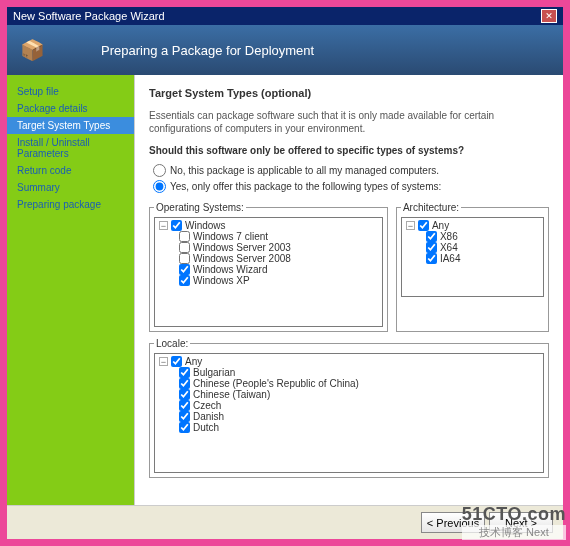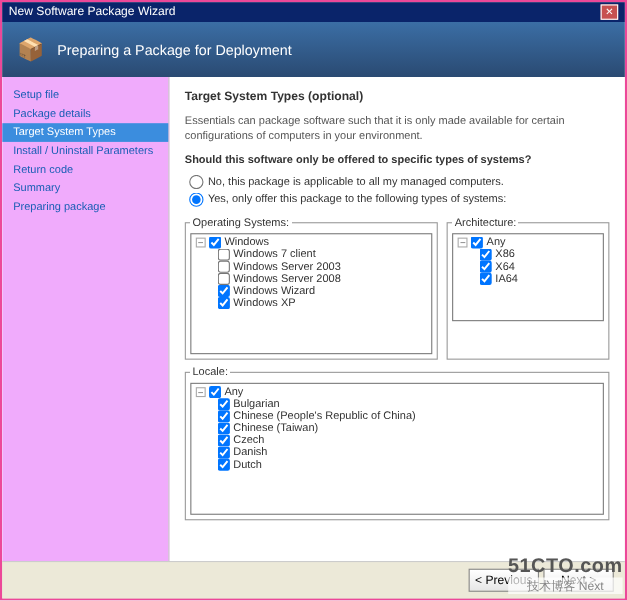--- a/index.html
+++ b/index.html
@@ -6,21 +6,21 @@
     body {
       font-family: "Segoe UI", Tahoma, sans-serif;
       font-size: 11px;
       background: #fff;
       width: 570px;
       height: 546px;
       overflow: hidden;
       position: relative;
     }
     .window {
-      border: 2px solid #ec4899;
+      border: 7px solid #ec4899;
       height: 100%;
       display: flex;
       flex-direction: column;
       background: #ece9d8;
     }
     .titlebar {
       background: #0a246a;
       color: #fff;
       padding: 2px 6px;
       height: 18px;
@@ -45,32 +45,32 @@
       height: 50px;
       display: flex;
       align-items: center;
       gap: 10px;
     }
     .banner-icon {
       width: 28px; height: 28px;
       display:flex;align-items:center;justify-content:center;
       font-size: 20px;
     }
-    .banner-title { font-size: 13px; }
+    .banner-title { font-size: 13px; margin-left: 44px; }
     .body {
       flex: 1;
       display: flex;
       background: #fff;
       overflow: hidden;
     }
     .sidebar {
-      width: 152px;
+      width: 128px;
       border-right: 1px solid #ccc;
       padding: 8px 0;
-      background: #f0abfc;
+      background: #84cc16;
     }
     .sidebar-item {
       padding: 3px 10px;
       color: #1a5eb5;
       font-size: 10px;
       cursor: pointer;
     }
     .sidebar-item.active {
       background: #3b8dde;
       color: #fff;

